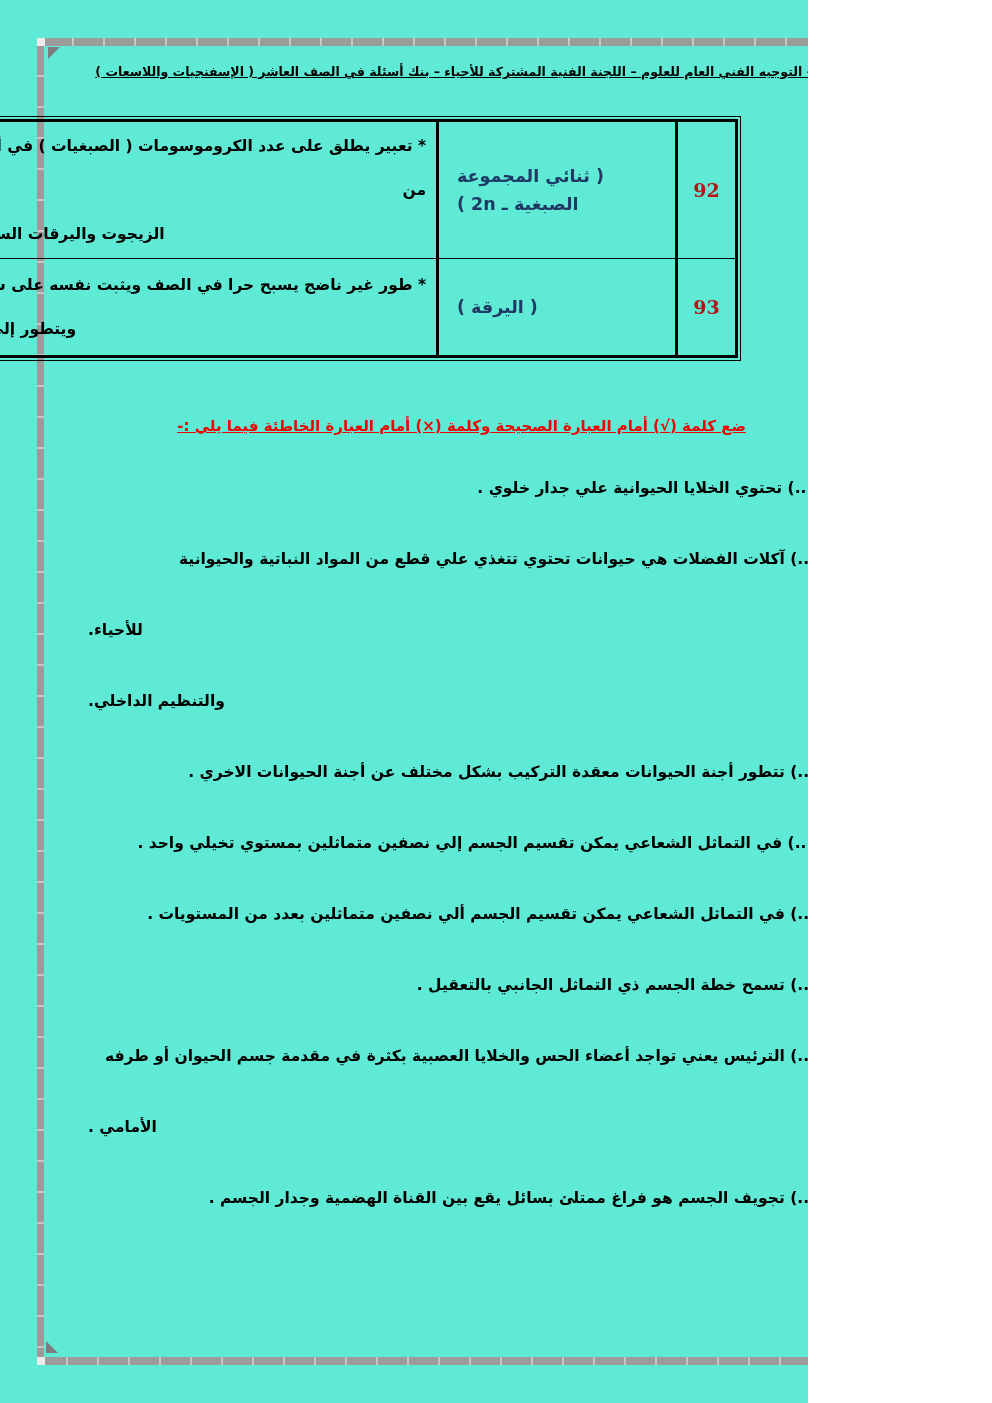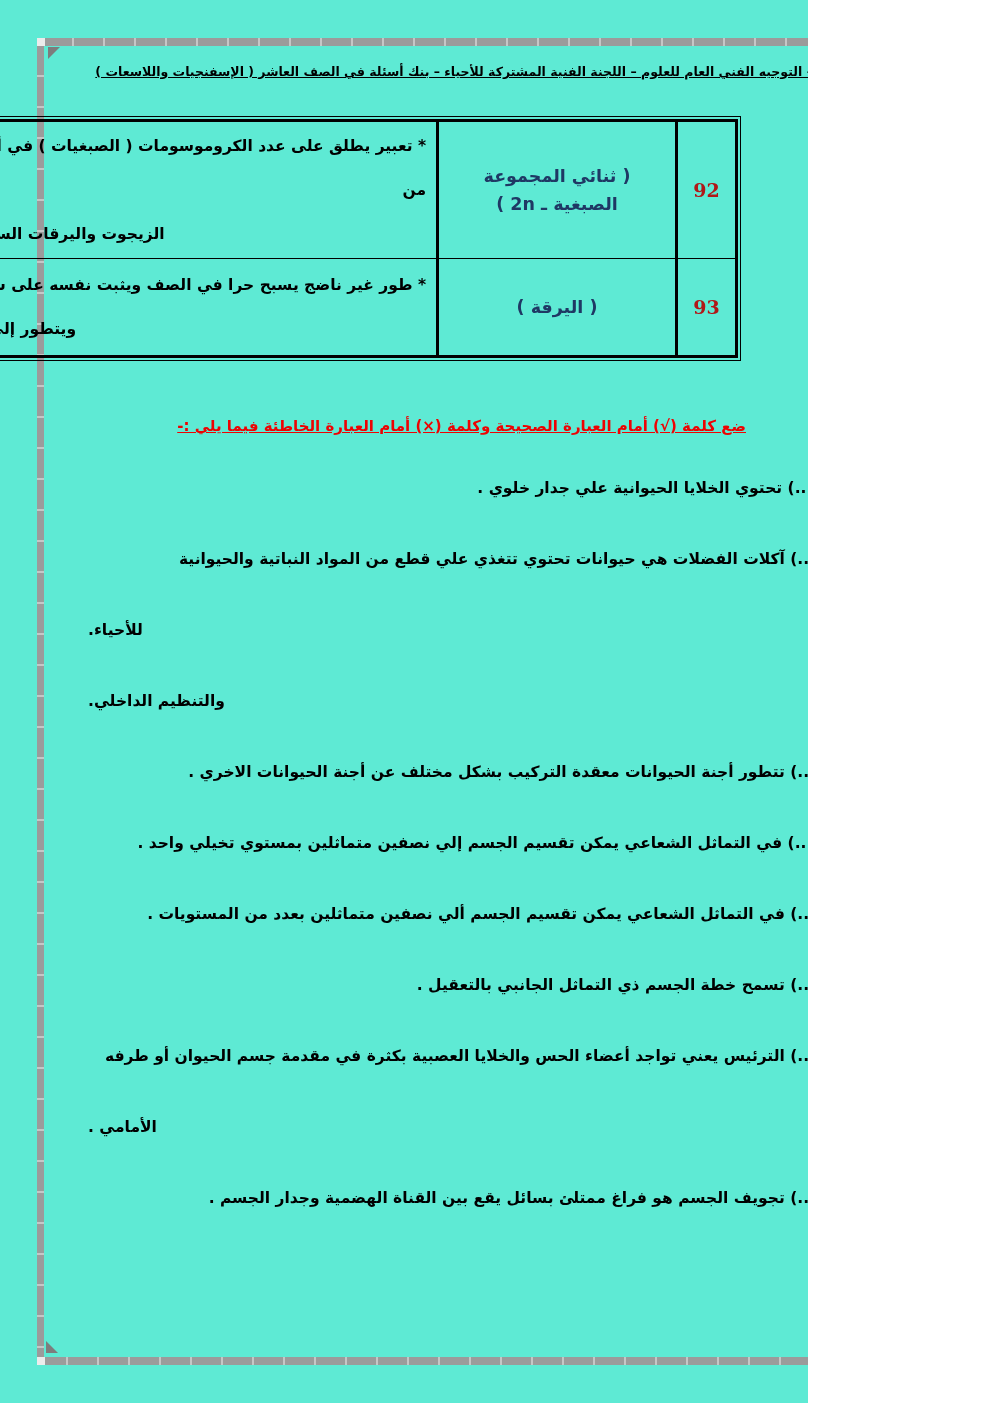--- a/index.html
+++ b/index.html
@@ -36,21 +36,21 @@
     position:absolute;top:119px;right:70px;width:864px;
     border-collapse:collapse;direction:rtl;
     border:3px solid #000;
     outline:1px solid #000;outline-offset:2px;
     table-layout:fixed;
   }
   .qtable td{border:1px solid #000;border-left-width:3px;border-right-width:3px;vertical-align:middle;}
   .qtable tr.r0{height:88px;}
   .qtable tr.r1{height:98px;}
   td.num{width:55px;text-align:center;color:#b01818;font-size:19px;font-family:"DejaVu Serif",serif;}
-  td.ans{width:200px;text-align:center;color:#1f3864;font-size:17.5px;line-height:1.6;padding:0 18px;}
+  td.ans{width:200px;text-align:left;color:#1f3864;font-size:17.5px;line-height:1.6;padding:0 18px;}
   td.stmt{padding:2px 10px;font-size:15.5px;}
   .s1{text-align:right;line-height:44px;}
   .s2{text-align:left;line-height:44px;}
   tr.r0 .s2{padding-left:65px;}
 
   
   .instruction{
     position:absolute;top:417px;right:62px;
     direction:rtl;color:#ee0202;font-size:15px;
     text-decoration:underline;white-space:nowrap;

